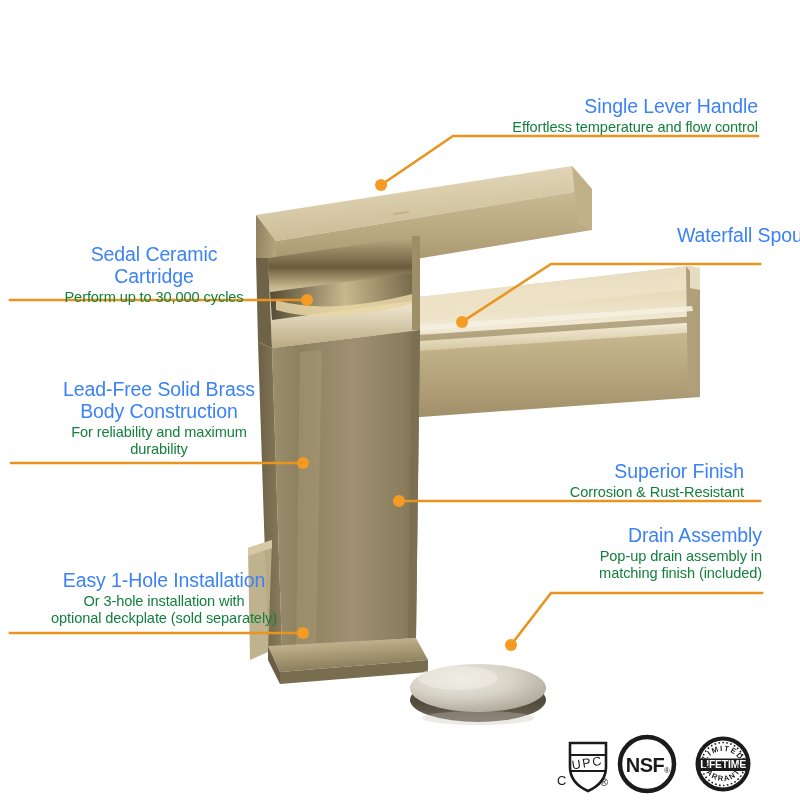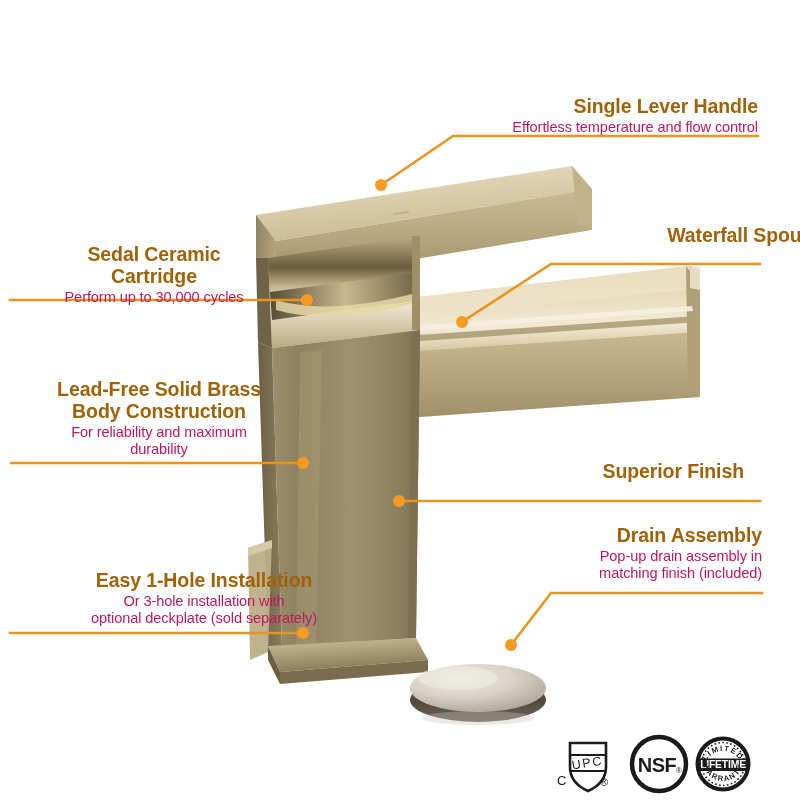--- a/index.html
+++ b/index.html
@@ -8,25 +8,25 @@
     background:#ffffff;
     font-family:"Liberation Sans",sans-serif;
     position:relative;overflow:hidden;
     -webkit-font-smoothing:antialiased;
   }
   #stage{position:absolute;left:0;top:0;width:800px;height:800px;}
 
   
   .callout{position:absolute;}
   .callout .title{
-    font-size:19.5px;font-weight:bold;color:#a16207;
+    font-size:19.5px;font-weight:normal;color:#3b82f6;
     line-height:1.12;letter-spacing:-0.1px;white-space:pre-line;
   }
   .callout .sub{
-    font-size:14.6px;font-weight:normal;color:#be185d;
+    font-size:14.6px;font-weight:normal;color:#15803d;
     line-height:1.17;letter-spacing:-0.1px;white-space:pre-line;margin-top:1px;
   }
   .callout.right .title,.callout.right .sub{text-align:right;}
   .callout.left  .title,.callout.left  .sub{text-align:center;}
 
   
   #wires{position:absolute;left:0;top:0;width:800px;height:800px;pointer-events:none;}
 
   
   #product{position:absolute;left:0;top:0;width:800px;height:800px;}
@@ -208,20 +208,21 @@
     <div class="title">Single Lever Handle</div>
     <div class="sub">Effortless temperature and flow control</div>
   </div>
 
   <div class="callout right" style="left:444px;top:225px;width:340px;padding-left:24px;">
     <div class="title">Waterfall Spout</div>
   </div>
 
   <div class="callout right" style="left:414px;top:461px;width:330px;">
     <div class="title">Superior Finish</div>
+    <div class="sub">Corrosion &amp; Rust-Resistant</div>
   </div>
 
   <div class="callout right" style="left:452px;top:525px;width:310px;">
     <div class="title">Drain Assembly</div>
     <div class="sub">Pop-up drain assembly in
 matching finish (included)</div>
   </div>
 
   <div class="callout left" style="left:14px;top:244px;width:280px;">
     <div class="title">Sedal Ceramic
@@ -229,41 +230,41 @@
     <div class="sub">Perform up to 30,000 cycles</div>
   </div>
 
   <div class="callout left" style="left:14px;top:379px;width:290px;">
     <div class="title">Lead-Free Solid Brass
 Body Construction</div>
     <div class="sub">For reliability and maximum
 durability</div>
   </div>
 
-  <div class="callout left" style="left:14px;top:570px;width:300px;margin-left:40px;">
+  <div class="callout left" style="left:14px;top:570px;width:300px;">
     <div class="title">Easy 1-Hole Installation</div>
     <div class="sub">Or 3-hole installation with
 optional deckplate (sold separately)</div>
   </div>
 
   <div id="badges">
 
     <div class="badge" style="left:0;width:62px;height:62px;">
       <svg viewBox="0 0 62 62" width="62" height="62">
         <path d="M18 10 L54 10 L54 34 Q54 50 36 58 Q18 50 18 34 Z" fill="#ffffff" stroke="#1b1b1b" stroke-width="2.6"></path>
         <path d="M18 22 L54 22" stroke="#1b1b1b" stroke-width="2.2"></path>
         <path d="M18 38 L54 38" stroke="#1b1b1b" stroke-width="2.2"></path>
         <path d="M18 22 L54 38" stroke="#1b1b1b" stroke-width="1.6" opacity="0"></path>
         <text x="36" y="34" text-anchor="middle" font-family="Liberation Sans, sans-serif" font-size="12.5" font-weight="normal" letter-spacing="1.6" fill="#1b1b1b" transform="rotate(-9 36 34)">UPC</text>
         <text x="5" y="52" font-family="Liberation Sans, sans-serif" font-size="13" fill="#1b1b1b">C</text>
         <text x="48" y="53" font-family="Liberation Sans, sans-serif" font-size="11" fill="#1b1b1b">®</text>
       </svg>
     </div>
 
-    <div class="badge" style="left:76px;width:62px;height:62px;">
+    <div class="badge" style="left:64px;width:62px;height:62px;">
       <svg viewBox="0 0 62 62" width="62" height="62">
         <circle cx="31" cy="31" r="27" fill="#ffffff" stroke="#1b1b1b" stroke-width="4.5"></circle>
         <text x="29" y="39" text-anchor="middle" font-family="Liberation Sans, sans-serif" font-size="20" font-weight="bold" letter-spacing="-0.5" fill="#1b1b1b">NSF</text>
         <text x="48" y="40" font-family="Liberation Sans, sans-serif" font-size="8" fill="#1b1b1b">®</text>
       </svg>
     </div>
 
     <div class="badge" style="left:140px;width:62px;height:62px;">
       <svg viewBox="0 0 62 62" width="62" height="62">
         <defs>

